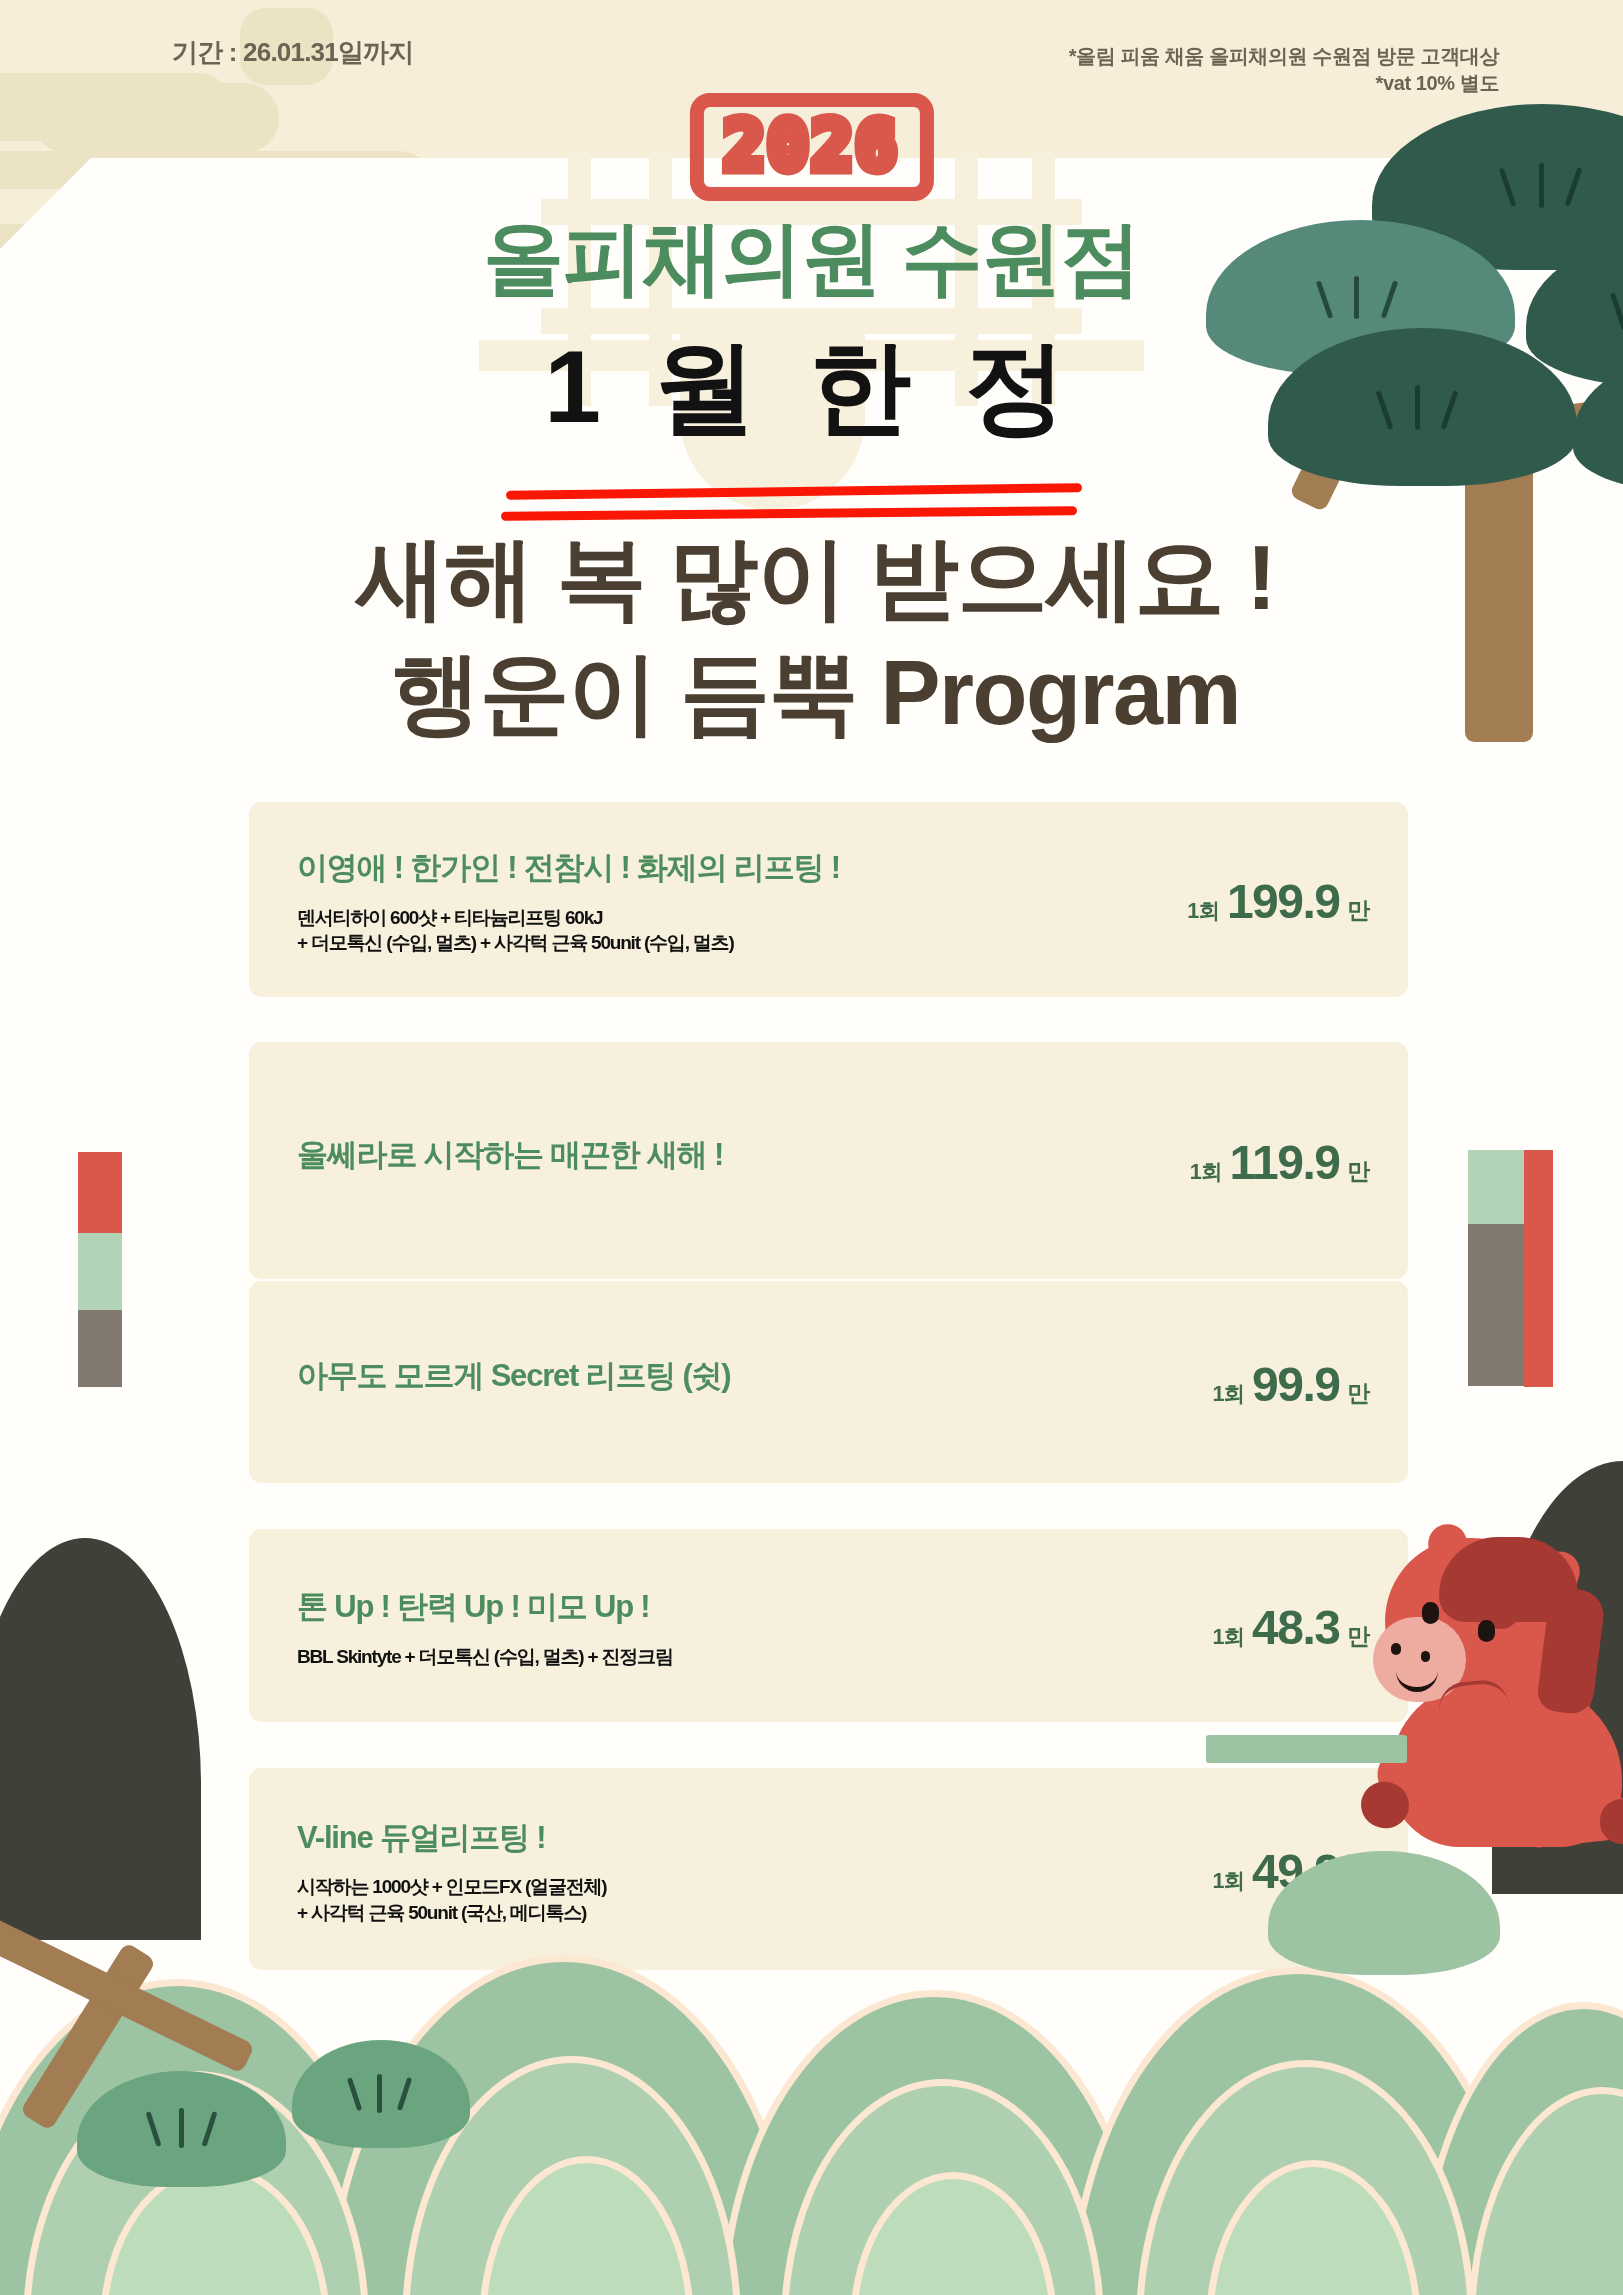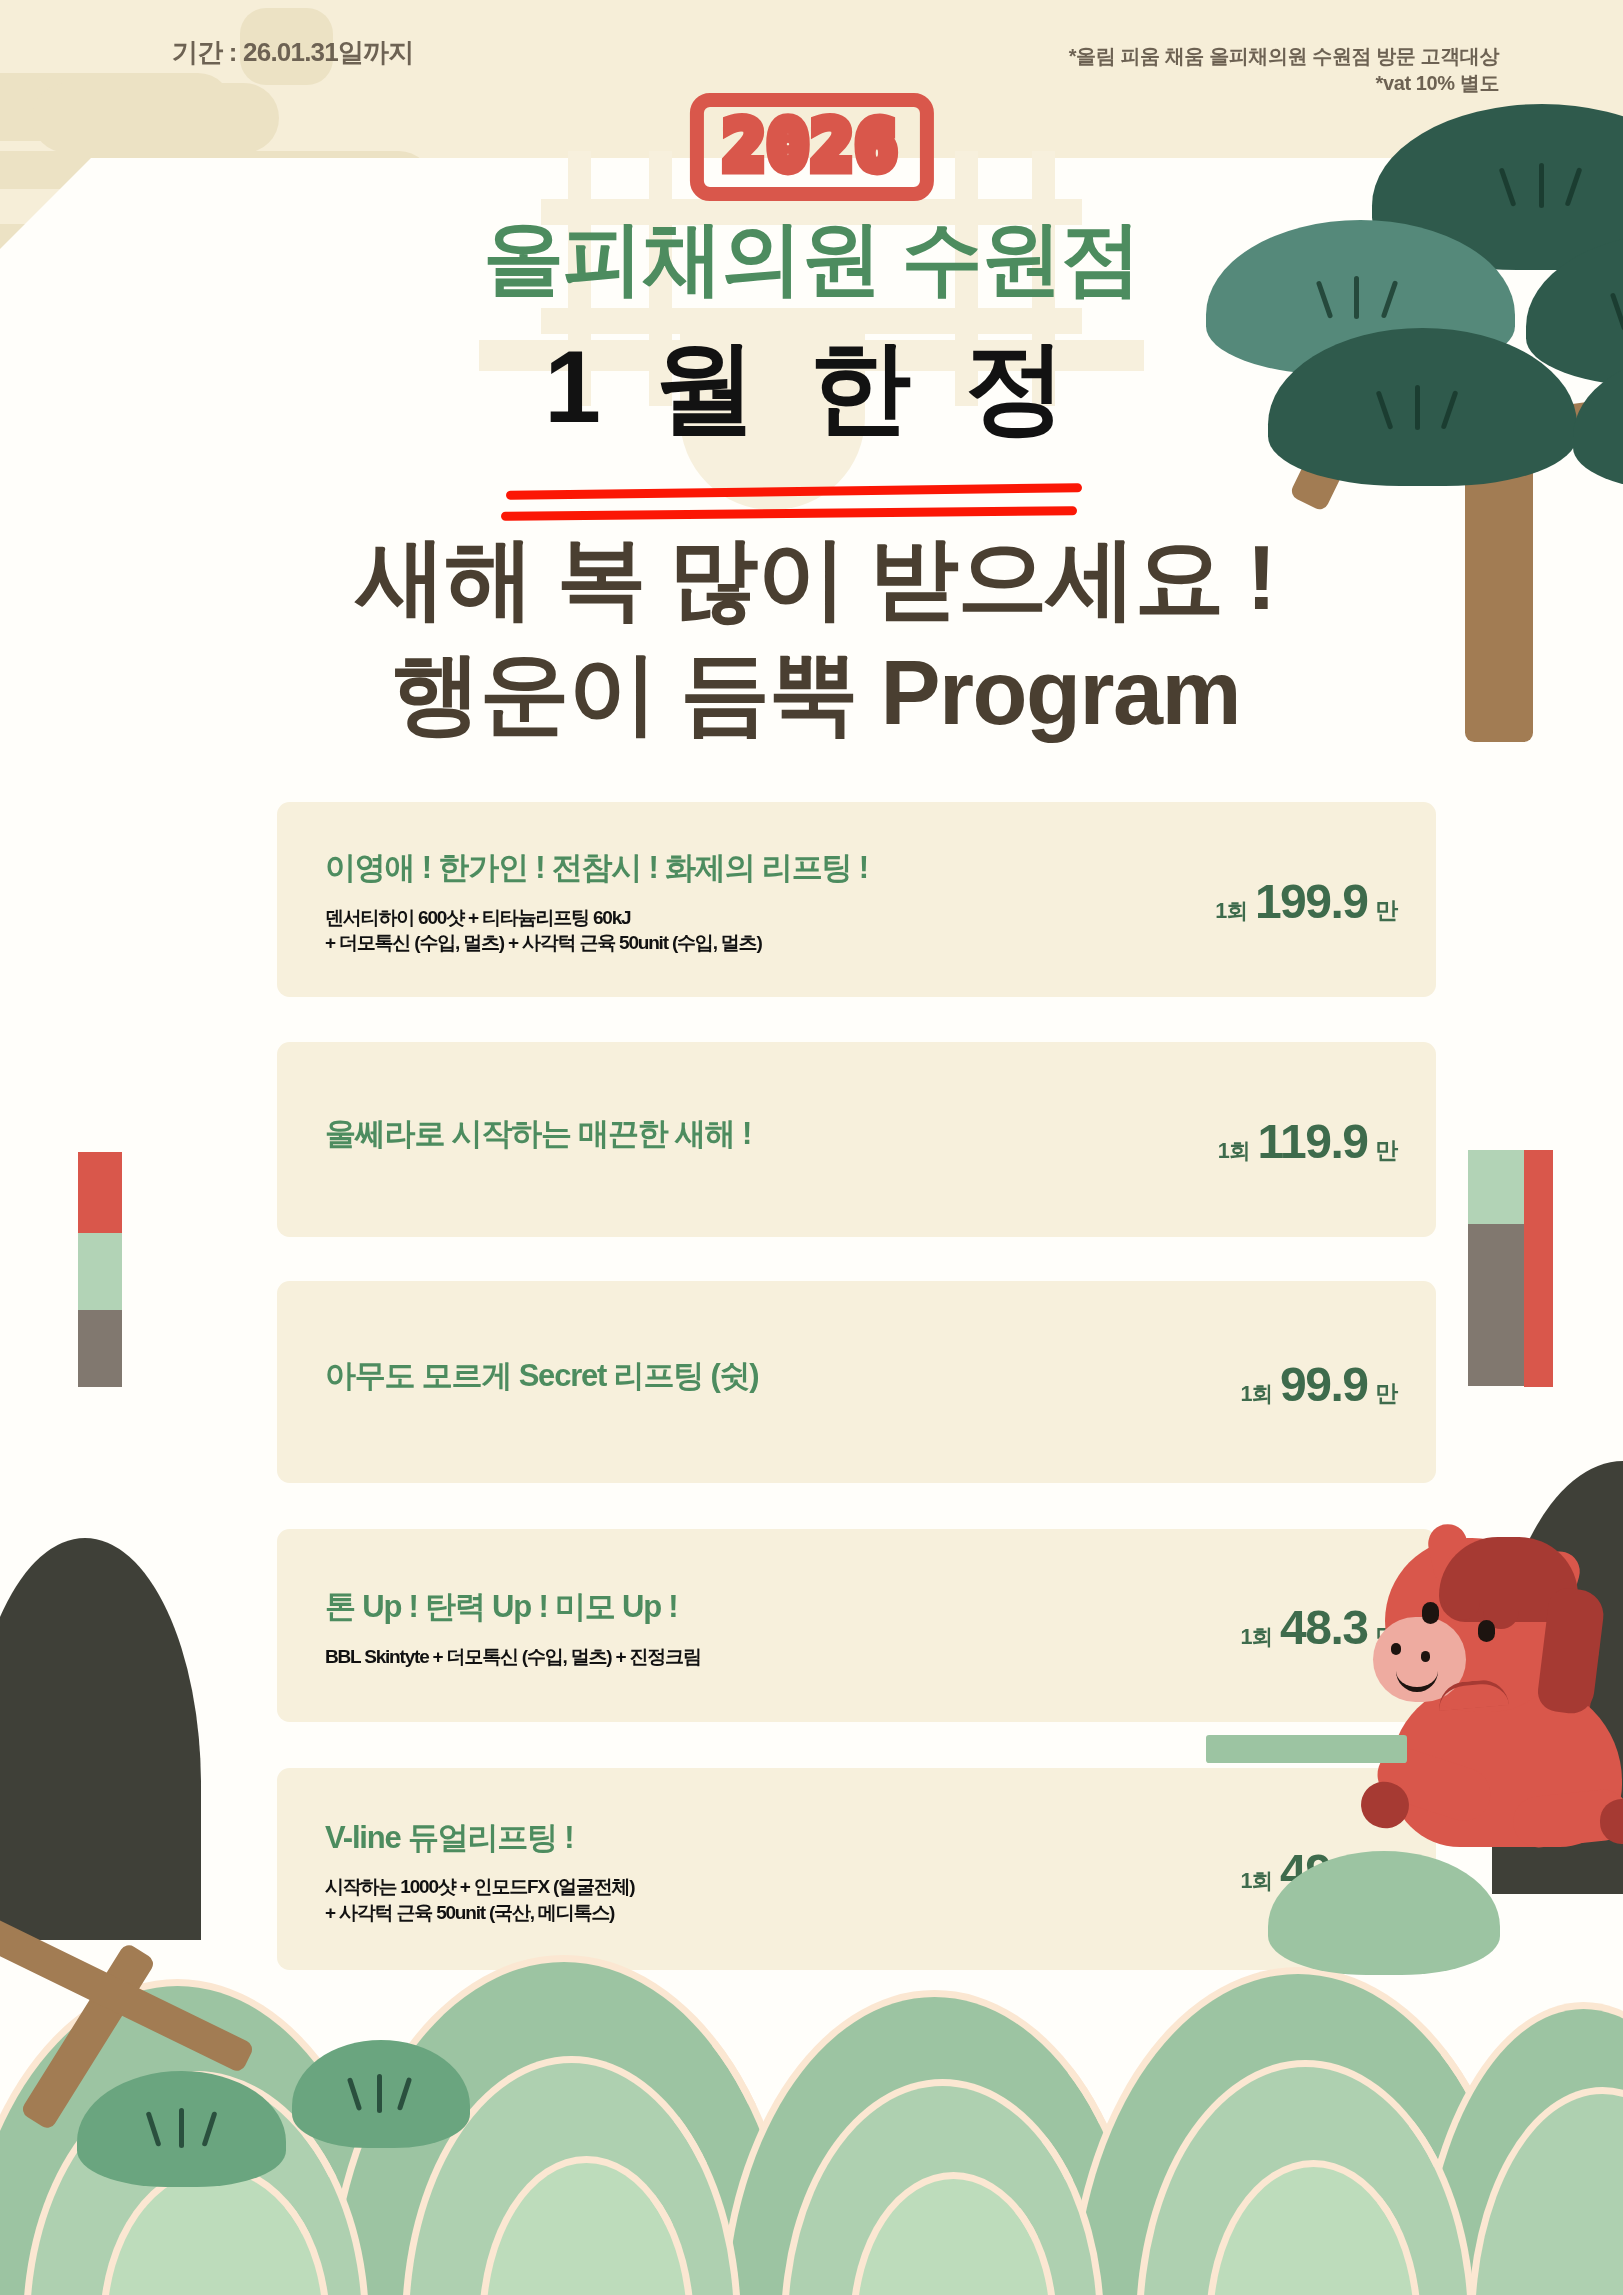--- a/index.html
+++ b/index.html
@@ -80,41 +80,41 @@
   }
   #bigline1{top:533px;}
   #bigline2{top:648px;}
 
   
   .card{
     position:absolute;left:249px;width:1159px;
     background:#f7f0dc;border-radius:12.4px;
     box-sizing:border-box;
     padding:24px 34px 20px 48px;
-    display:flex;align-items:center;justify-content:space-between;gap:12.4px;margin-left:28px;
+    display:flex;align-items:center;justify-content:space-between;gap:12.4px;
   }
   .card .txt{flex:1 1 auto;min-width:0;}
   .card .ttl{
     font-size:31px;font-weight:900;color:#4d8c5f;letter-spacing:-1.2px;
     margin-bottom:15.5px;white-space:nowrap;
   }
   .card .desc{
     font-size:19px;font-weight:700;color:#111;letter-spacing:-1.2px;
     line-height:1.34;white-space:pre-line;
   }
   .card .price{
     flex:0 0 auto;display:flex;align-items:baseline;gap:7.7px;
     color:#3e6b4c;white-space:nowrap;padding-right:4.6px;
   }
   .card .price .cnt{font-size:21.6px;font-weight:900;letter-spacing:-0.8px;}
   .card .price .num{font-size:48px;font-weight:900;letter-spacing:-1.5px;}
   .card .price .man{font-size:23px;font-weight:900;letter-spacing:-0.8px;}
 
   #card1{top:802px;height:195px;}
-  #card2{top:1042px;height:195px;}
+  #card2{top:1042px;height:237px;}
   #card3{top:1281px;height:202px;}
   #card4{top:1529px;height:193px;}
   #card5{top:1768px;height:202px;}
 
   
   .sideblk{position:absolute;}
 
   
   .pine{position:absolute;}
   .pine .crown{

